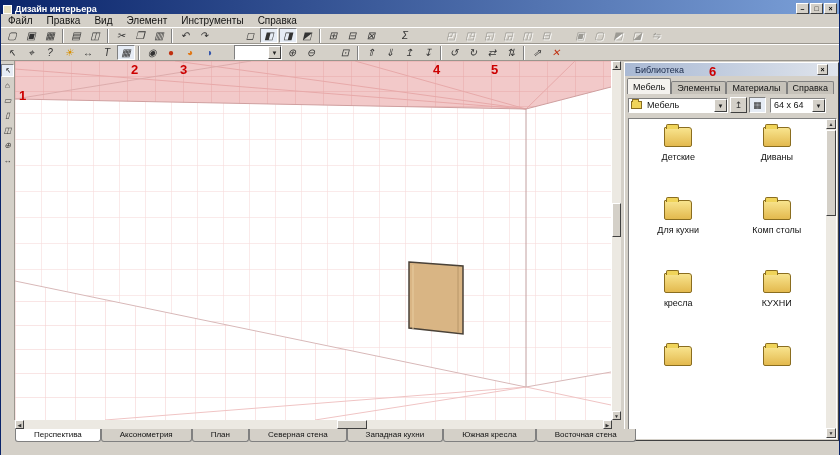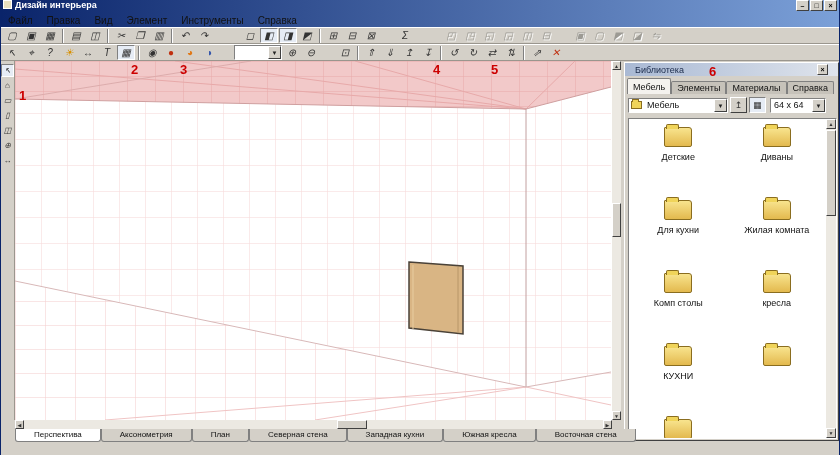--- a/index.html
+++ b/index.html
@@ -1,23 +1,23 @@
 <!DOCTYPE html>
 <html style="--titlebar_start: #0a246a; --titlebar_end: #7ba0d8; --chrome: #d4d0c8; --ceiling: #f2c9c9; --wood: #d9b584; --annotation: #cc0000; --folder: #f0d45a; --icon_red: #c03010; --icon_orange: #e07818; --icon_blue: #3355aa; --icon_yellow: #d89000;"><head>
 <meta charset="utf-8">
 <style>
   *{margin:0;padding:0;box-sizing:border-box;}
   html,body{width:840px;height:455px;background:#d4d0c8;}
   #app{position:relative;width:840px;height:455px;background:var(--chrome,#d4d0c8);
        font-family:"Liberation Sans",sans-serif;overflow:hidden;
        border-left:1px solid var(--titlebar_start,#0a246a);border-right:1px solid var(--titlebar_start,#0a246a);}
   
-  .titlebar{position:absolute;left:0;top:0;width:100%;height:28px;
+  .titlebar{position:absolute;left:0;top:0;width:100%;height:14px;
     background:linear-gradient(90deg,var(--titlebar_start,#0a246a),var(--titlebar_end,#7ba0d8));
-    display:flex;align-items:flex-start;padding:0 2px;color:#fff;font-size:9px;font-weight:bold;}
+    display:flex;align-items:flex-end;padding:0 2px;color:#fff;font-size:9px;font-weight:bold;}
   .app-ico{width:9px;height:9px;background:#e8e0c0;border:1px solid #fff;margin-right:3px;flex:none;}
   .win-btns{margin-left:auto;display:flex;gap:1px;}
   .win-btn{width:13px;height:11px;background:var(--chrome,#d4d0c8);border:1px solid;
     border-color:#fff #404040 #404040 #fff;font-size:7px;line-height:9px;text-align:center;color:#000;font-weight:bold;}
   
   .menubar{position:absolute;top:14px;left:0;width:100%;height:13px;display:flex;align-items:center;font-size:10px;color:#111;text-align:right;}
   .menu-item{padding:0 7px;}
   
   .toolbar{position:absolute;left:0;width:100%;height:17px;border-top:1px solid #fff;
     display:flex;align-items:center;padding-left:2px;gap:1px;}
@@ -288,24 +288,20 @@
         <div class="lib-item">
           <div class="folder"></div>
           <div>Диваны</div>
         </div>
         <div class="lib-item">
           <div class="folder"></div>
           <div>Для кухни</div>
         </div>
         <div class="lib-item">
           <div class="folder"></div>
-          <div>Жилая комната</div>
-        </div>
-        <div class="lib-item">
-          <div class="folder"></div>
           <div>Комп столы</div>
         </div>
         <div class="lib-item">
           <div class="folder"></div>
           <div>кресла</div>
         </div>
         <div class="lib-item">
           <div class="folder"></div>
           <div>КУХНИ</div>
         </div>

